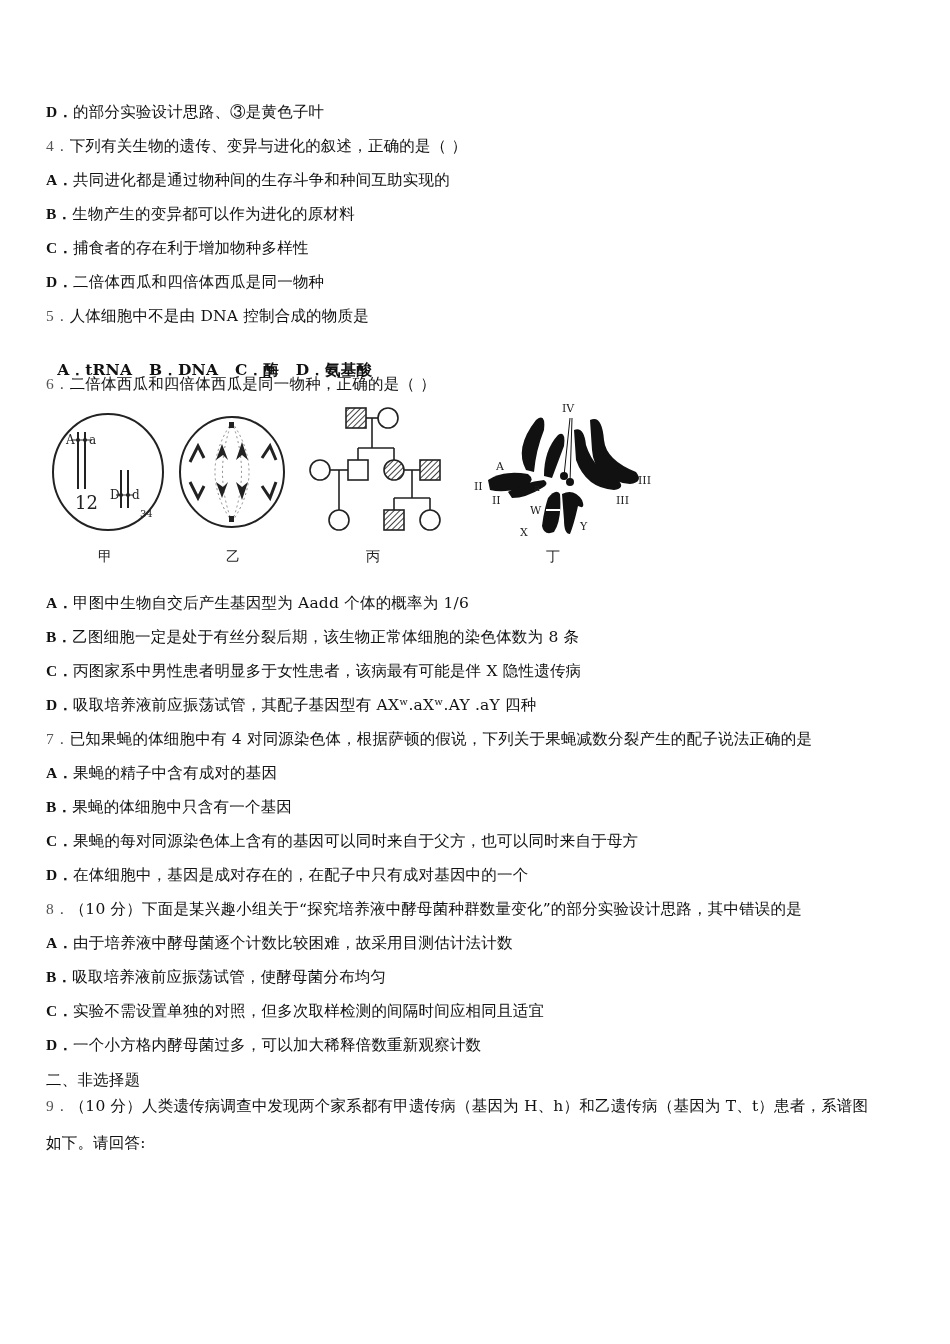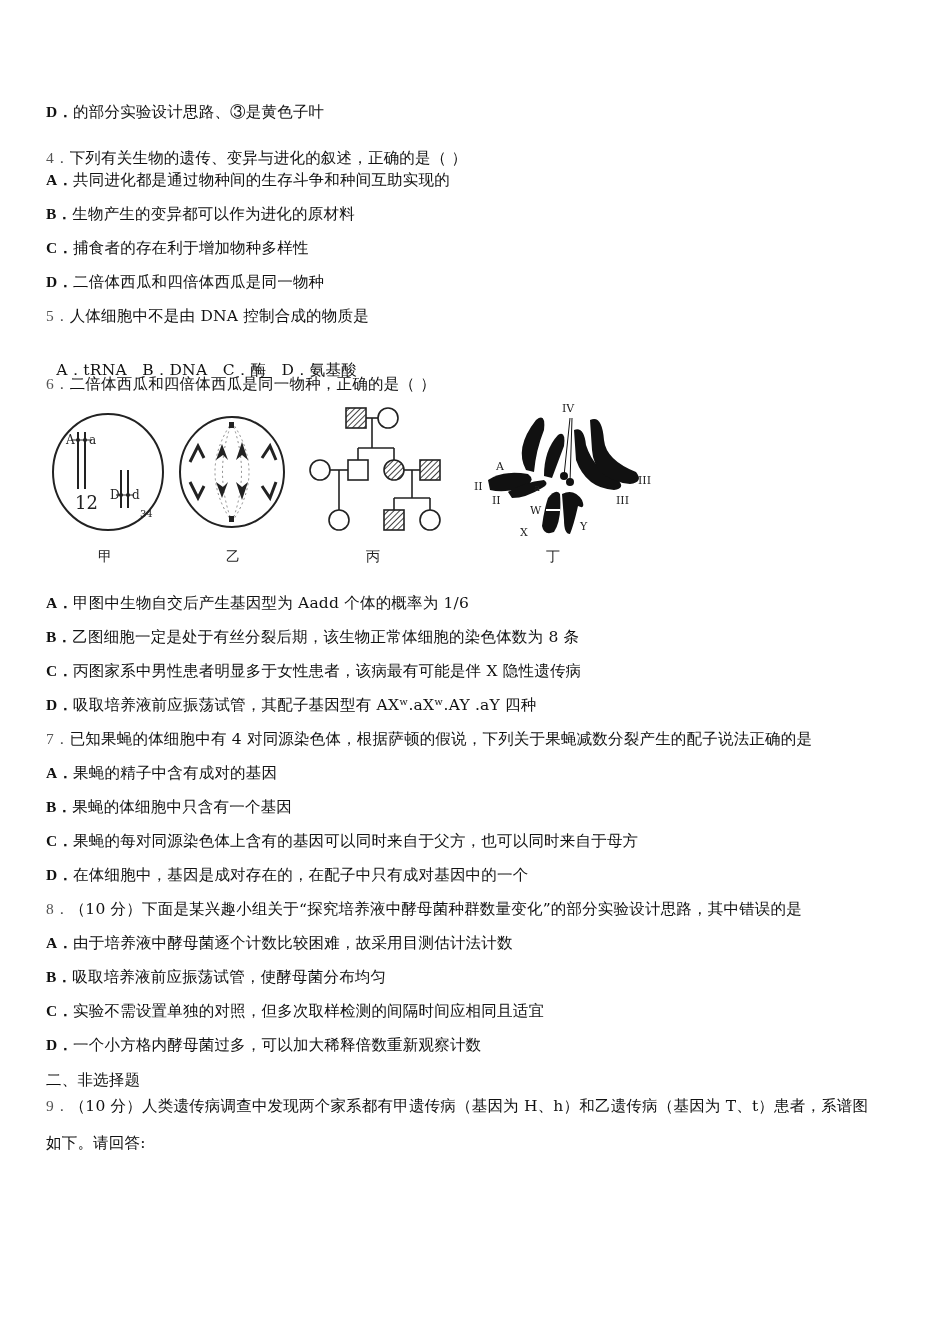--- a/index.html
+++ b/index.html
@@ -8,37 +8,37 @@
     font-family: "DejaVu Serif", "Liberation Serif", serif;
     color: #111;
   }
   .line {
     position: absolute; left: 46px;
     font-size: 15.5px; line-height: 20px; white-space: nowrap;
     letter-spacing: 0.2px;
   }
   .opt { font-weight: bold; font-family: "Liberation Serif", serif; }
   .qnum { color: #555; font-family: "Liberation Serif", serif; }
-  .bold { font-weight: normal; }
+  .bold { font-weight: bold; }
   .figure-row {
     position: absolute; left: 44px; top: 400px; width: 620px; height: 175px;
   }
   .fig { position: absolute; top: 0; }
   .fig svg { display: block; }
   .cap {
     position: absolute; font-size: 14px; font-family: "DejaVu Serif", serif; color: #222;
   }
 </style>
 </head>
 <body>
 
 <div class="line" style="top:102px">
   <span class="opt">D．</span><span>的部分实验设计思路、③是黄色子叶</span>
 </div>
-<div class="line" style="top:148px">
+<div class="line" style="top:136px">
   <span class="qnum">4．</span><span>下列有关生物的遗传、变异与进化的叙述，正确的是（    ）</span>
 </div>
 <div class="line" style="top:170px">
   <span class="opt">A．</span><span>共同进化都是通过物种间的生存斗争和种间互助实现的</span>
 </div>
 <div class="line" style="top:204px">
   <span class="opt">B．</span><span>生物产生的变异都可以作为进化的原材料</span>
 </div>
 <div class="line" style="top:238px">
   <span class="opt">C．</span><span>捕食者的存在利于增加物种多样性</span>

